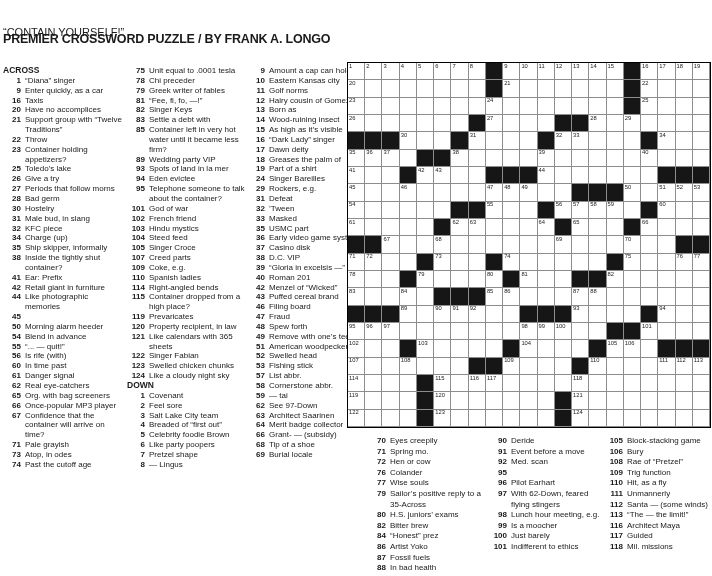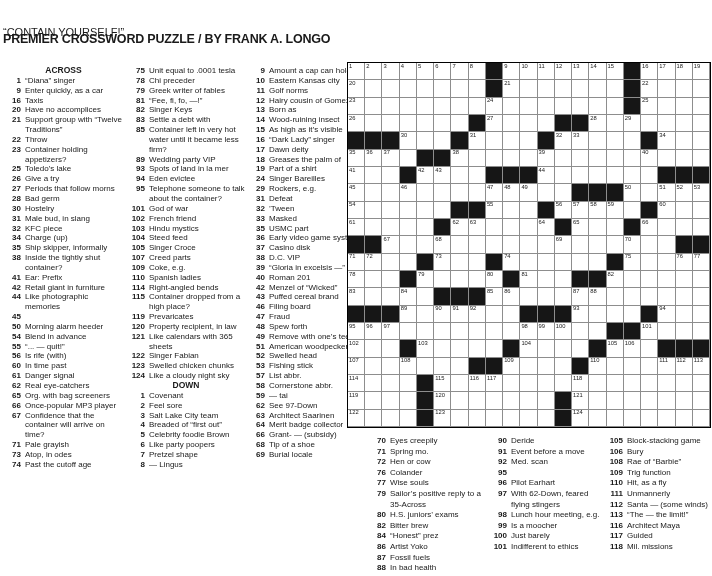--- a/index.html
+++ b/index.html
@@ -7,21 +7,21 @@
   .page{position:absolute;inset:0;background:#fff;}
   .title{position:absolute;left:3px;top:4px;font-size:12.5px;font-weight:bold;letter-spacing:-0.2px;white-space:nowrap;margin-top:28px;}
   .subtitle{position:absolute;left:3px;top:26px;font-size:11px;font-weight:normal;}
   .clue-col{position:absolute;font-size:8px;line-height:9.85px;}
   .col-1{left:3px;top:66px;width:121px;}
   .col-2{left:127px;top:66px;width:118px;}
   .col-3{left:247px;top:66px;width:114px;}
   .col-4{left:364px;top:436px;width:119px;line-height:10.6px;}
   .col-5{left:485px;top:436px;width:117px;line-height:10.6px;}
   .col-6{left:601px;top:436px;width:111px;line-height:10.6px;}
-  .list-header{font-weight:bold;font-size:8.5px;text-align:center;}
+  .list-header{font-weight:bold;font-size:8.5px;}
   .clue{display:flex;}
   .cnum{flex:0 0 18px;text-align:right;font-weight:bold;padding-right:4px;}
   .col-4 .cnum,.col-5 .cnum,.col-6 .cnum{flex:0 0 22px;}
   .ctxt{flex:1;}
   #grid{position:absolute;left:347px;top:62px;width:364px;height:366px;display:grid;
         grid-template-columns:repeat(21,1fr);grid-template-rows:repeat(21,1fr);
         border:1.6px solid #000;box-sizing:border-box;background:#fff;}
   .cell{position:relative;border-right:1px solid #8d8d8d;border-bottom:1px solid #8d8d8d;box-sizing:border-box;background:#fff;}
   .cell.black{background:#161616;}
   .gnum{position:absolute;top:-0.5px;left:1px;font-size:5.8px;line-height:7px;color:#222;}
@@ -571,21 +571,21 @@
         <div class="clue">
           <span class="cnum">105</span>
           <span class="ctxt">Block-stacking game</span>
         </div>
         <div class="clue">
           <span class="cnum">106</span>
           <span class="ctxt">Bury</span>
         </div>
         <div class="clue">
           <span class="cnum">108</span>
-          <span class="ctxt">Rae of “Barbie”</span>
+          <span class="ctxt">Rae of “Pretzel”</span>
         </div>
         <div class="clue">
           <span class="cnum">109</span>
           <span class="ctxt">Trig function</span>
         </div>
         <div class="clue">
           <span class="cnum">110</span>
           <span class="ctxt">Hit, as a fly</span>
         </div>
         <div class="clue">

